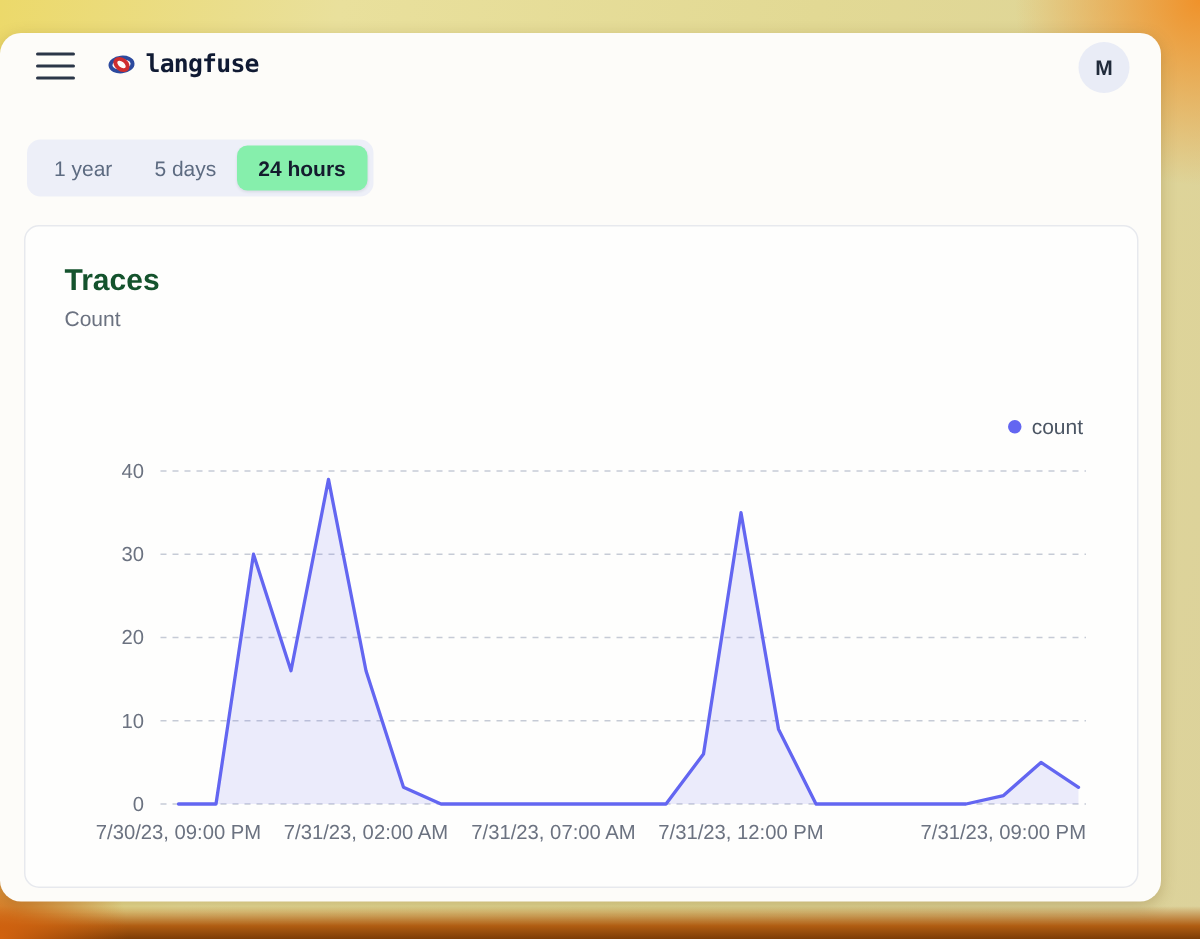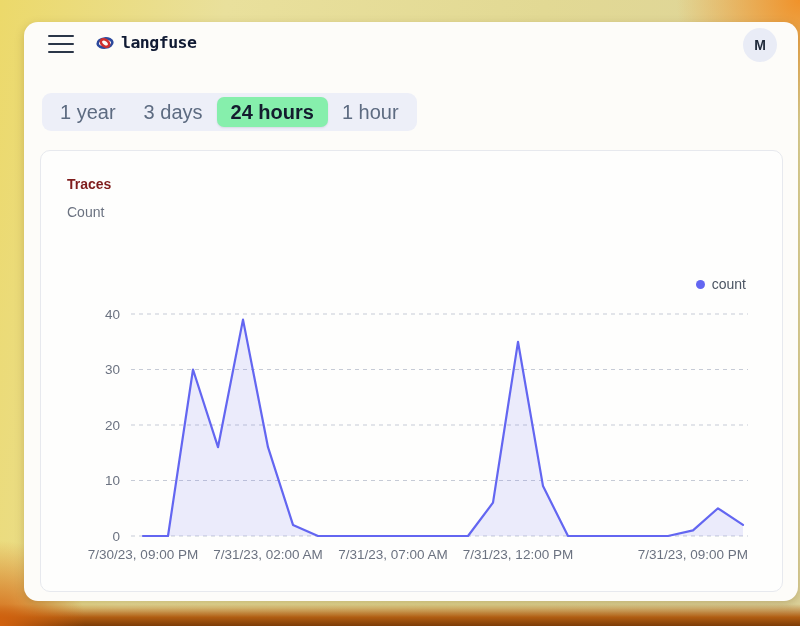--- a/index.html
+++ b/index.html
@@ -8,21 +8,21 @@
     font-family: "Liberation Sans", sans-serif;
     background:
       radial-gradient(circle 130px at 100% 0%, #f0922a 0%, rgba(240,146,42,0) 95%),
       radial-gradient(circle 90px at 0% 100%, #d2620f 0%, rgba(210,98,15,0) 95%),
       linear-gradient(180deg, rgba(0,0,0,0) 96.5%, #b05d12 98.6%, #7d3c06 100%),
       linear-gradient(100deg, #ecd96a 0%, #e9e09c 25%, #e2d994 60%, #dcd29b 100%);
     position: relative;
   }
 
   .window {
-    position: absolute; left: 24px; top: 22px; width: 774px; height: 579px;
+    position: absolute; left: 0; top: 22px; width: 774px; height: 579px;
     background: #fdfcf9; border-radius: 14px;
     box-shadow: 0 3px 10px rgba(110, 80, 20, 0.28);
   }
 
   
   .hamburger {
     position: absolute; left: 24px; top: 13px; width: 26px; height: 18px;
     display: flex; flex-direction: column; justify-content: space-between;
     cursor: pointer; background: none; border: none; padding: 0;
   }
@@ -44,33 +44,33 @@
   
   .tabs {
     position: absolute; left: 18px; top: 71px; height: 38px;
     background: #edeff8; border-radius: 9px; padding: 4px;
     display: inline-flex; align-items: center;
   }
   .tab {
     border: none; background: transparent; cursor: pointer;
     height: 30px; padding: 0 14px; border-radius: 7px;
     font-family: "Liberation Sans", sans-serif;
-    font-size: 20px; color: #5d6b81; white-space: nowrap;
+    font-size: 14px; color: #5d6b81; white-space: nowrap;
   }
   .tab.active {
     background: #86efac; color: #141c2e; font-weight: 600;
     box-shadow: 0 1px 2px rgba(20, 28, 46, 0.10);
   }
 
   
   .card {
     position: absolute; left: 16px; top: 128px; width: 743px; height: 442px;
     background: #fefefd; border: 1px solid #e7e9ee; border-radius: 10px;
   }
-  .card-title { position: absolute; left: 26px; top: 25px; font-size: 14px; font-weight: 700; color: #7f1d1d; }
+  .card-title { position: absolute; left: 26px; top: 25px; font-size: 20px; font-weight: 700; color: #14532d; }
   .card-subtitle { position: absolute; left: 26px; top: 53px; font-size: 14px; color: #6b7280; }
 
   .legend {
     position: absolute; right: 36px; top: 125px;
     display: flex; align-items: center; gap: 7px;
   }
   .legend-dot { width: 9px; height: 9px; border-radius: 50%; }
   .legend-label { font-size: 14px; color: #4b5563; }
 
   .chart-svg { position: absolute; left: 0; top: 140px; }
@@ -94,23 +94,22 @@
     </svg>
     <span class="logo-text">langfuse</span>
   </div>
 
   <button class="avatar">
     <span>M</span>
   </button>
 
   <div class="tabs" id="tabs">
       <button class="tab">1 year</button>
-      <button class="tab">3 days</button>
+      <button class="tab">5 days</button>
       <button class="tab active">24 hours</button>
-      <button class="tab">1 hour</button>
     </div>
 
   <div class="card">
     <div class="card-title">Traces</div>
     <div class="card-subtitle">Count</div>
 
     <div class="legend">
       <span class="legend-dot" id="legend-dot" style="background: rgb(99, 102, 241);"></span>
       <span class="legend-label">count</span>
     </div>

